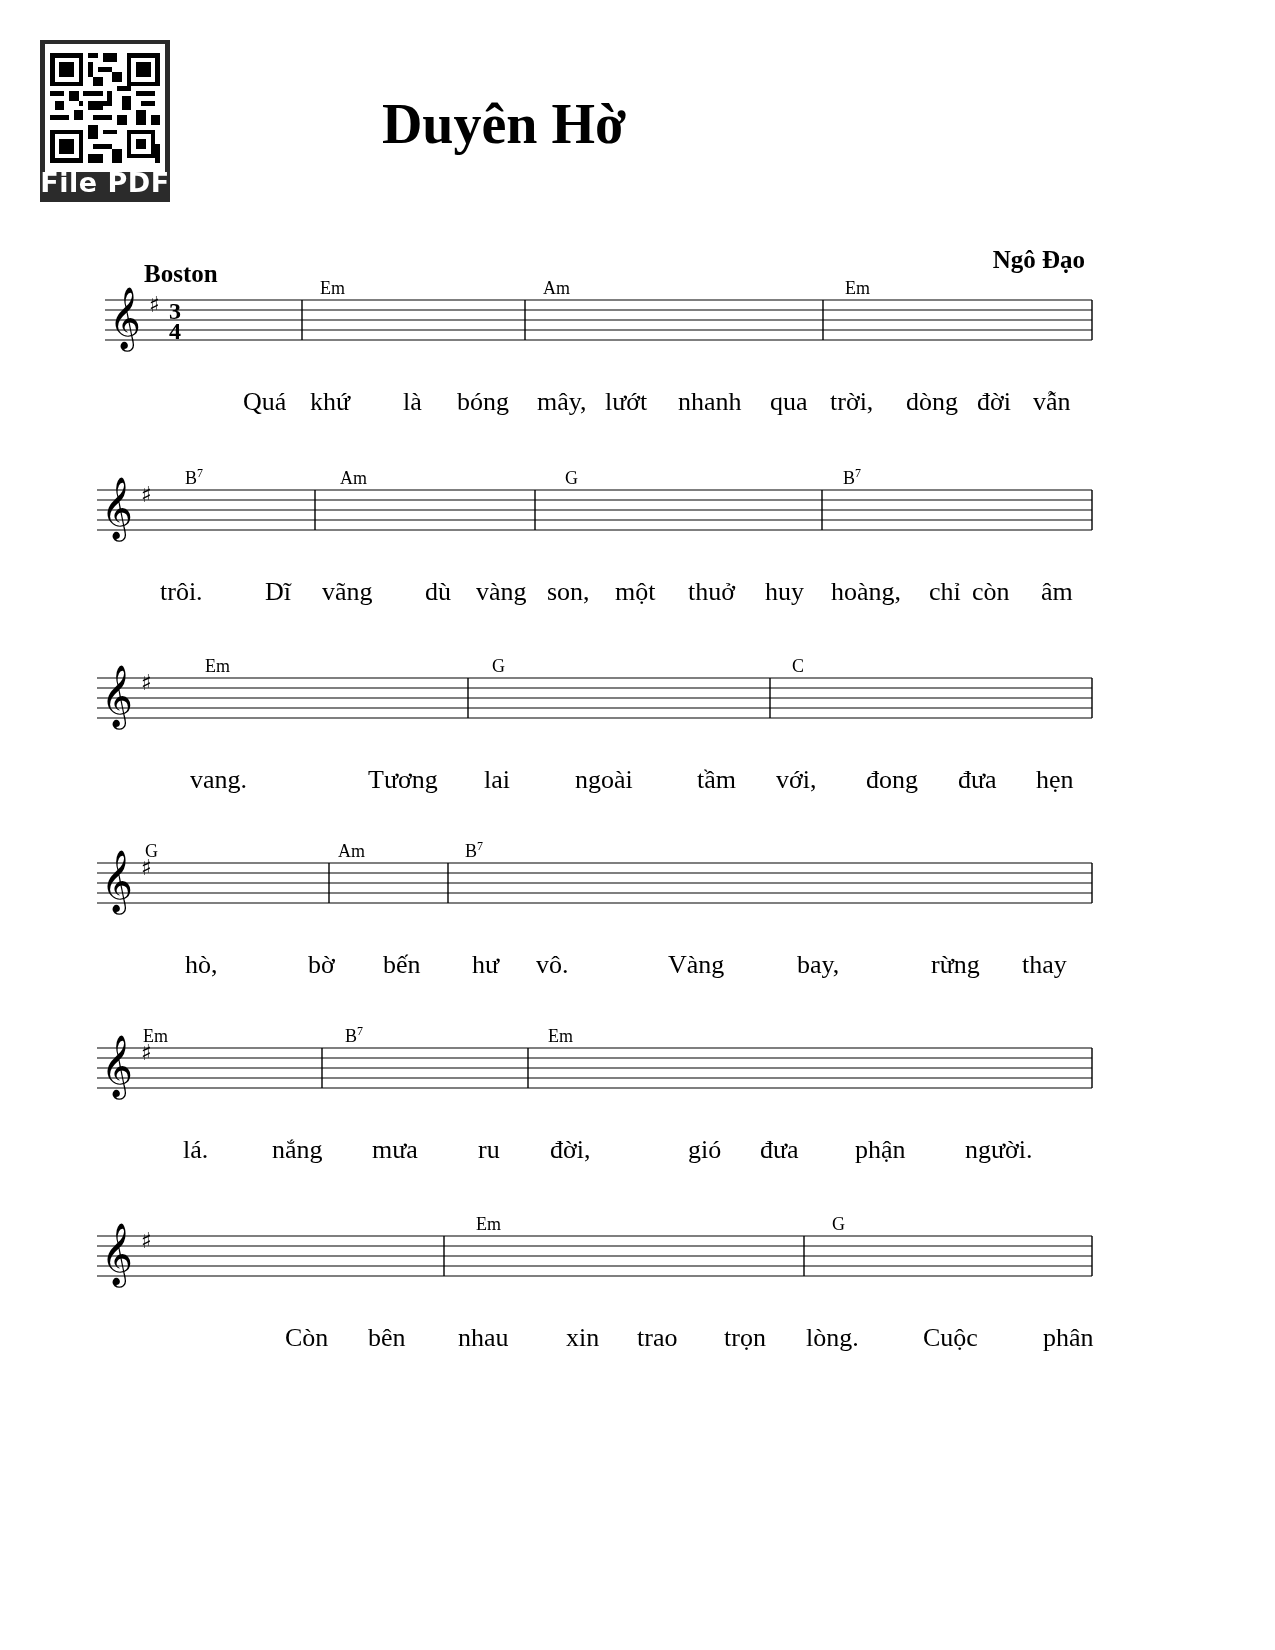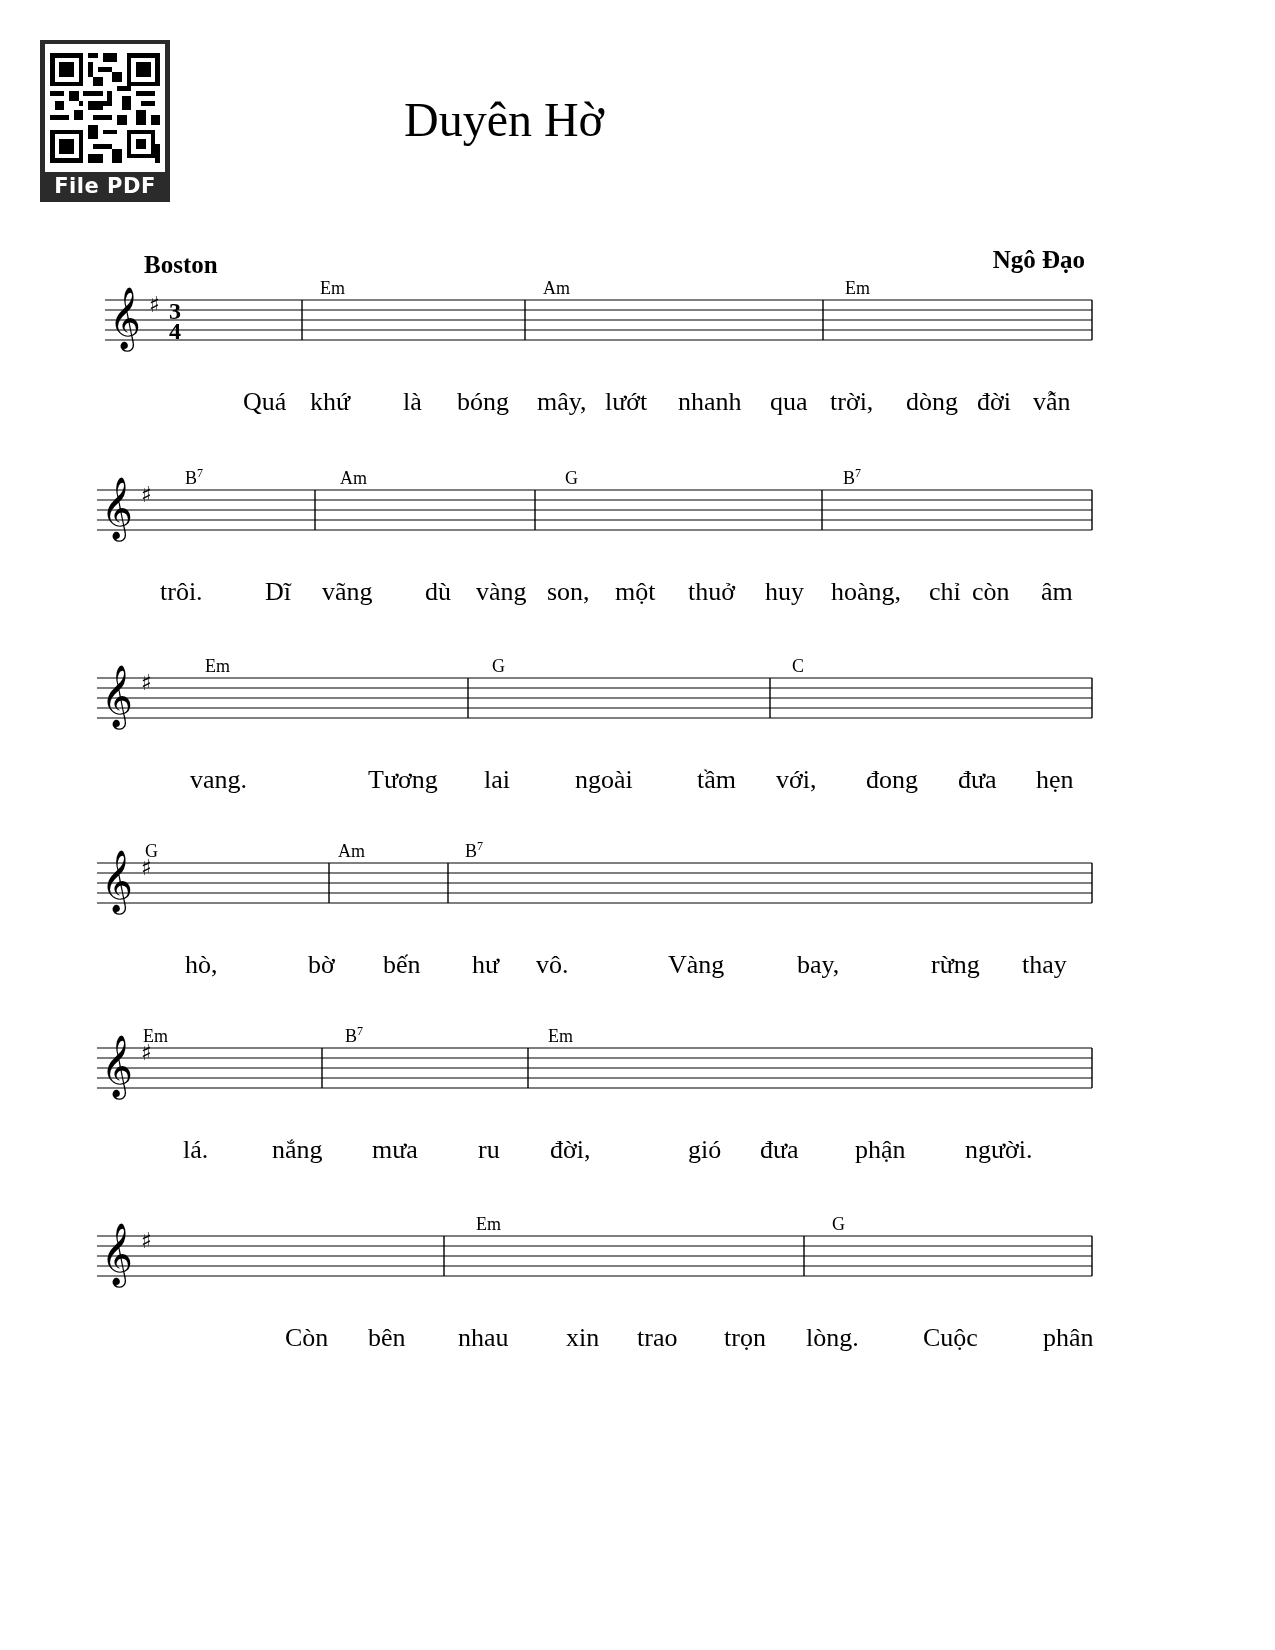--- a/index.html
+++ b/index.html
@@ -1,22 +1,22 @@
 <!DOCTYPE html>
 <html><head>
 <meta charset="utf-8">
 <style>
   html,body{margin:0;padding:0;background:#ffffff;}
   body{width:1275px;height:1650px;position:relative;overflow:hidden;font-family:"Liberation Serif","DejaVu Serif",serif;color:#000;}
   .qr-badge{position:absolute;left:40px;top:40px;width:130px;height:162px;background:#2b2b2b;box-sizing:border-box;}
   .qr-inner{position:absolute;left:5px;top:4px;width:120px;height:128px;background:#fff;}
   .qr-inner svg{display:block;}
-  .qr-label{position:absolute;left:0;right:0;bottom:4px;text-align:center;color:#fff;font-family:"DejaVu Sans",sans-serif;font-weight:bold;font-size:21px;letter-spacing:0.5px;}
-  .title{position:absolute;left:0;width:1008px;top:96px;text-align:center;font-size:48px;font-weight:normal;line-height:1;}
-  .tempo{position:absolute;left:144px;top:251px;font-size:25px;font-weight:bold;}
+  .qr-label{position:absolute;left:0;right:0;bottom:4px;text-align:center;color:#fff;font-family:"DejaVu Sans",sans-serif;font-weight:bold;font-size:27px;letter-spacing:0.5px;}
+  .title{position:absolute;left:0;width:1008px;top:96px;text-align:center;font-size:56px;font-weight:bold;line-height:1;}
+  .tempo{position:absolute;left:144px;top:260px;font-size:25px;font-weight:bold;}
   .composer{position:absolute;right:190px;top:228px;font-size:25px;font-weight:bold;margin-top:18px;}
   #score{position:absolute;left:0;top:0;}
   .chord{font-family:"Liberation Serif",serif;font-size:18px;}
   .lyric{font-family:"Liberation Serif",serif;font-size:26px;}
 </style>
 </head>
 <body>
 
 <div class="qr-badge">
   <div class="qr-inner">

